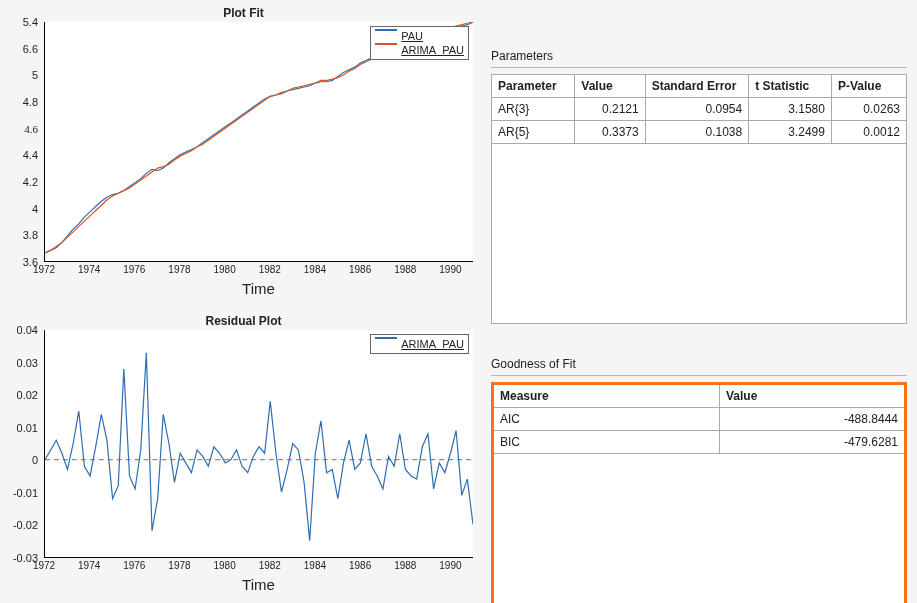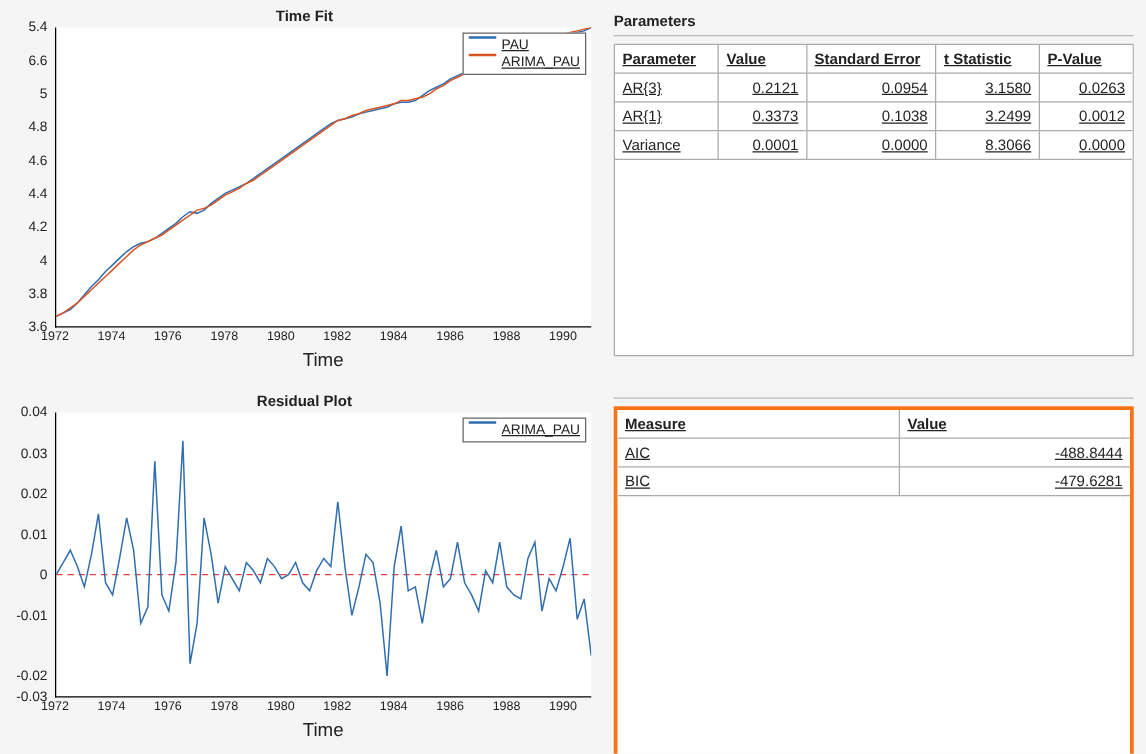--- a/index.html
+++ b/index.html
@@ -88,35 +88,35 @@
     text-decoration: underline;
   }
   .legend-line {
     width: 22px;
     height: 2px;
   }
   svg { display: block; }
 
   .right-panel { padding: 4px 2px 2px 2px; }
   .section-title {
-    font-weight: bold;
+    font-weight: normal;
     font-size: 12px;
     margin-bottom: 4px;
+    margin-top: 39px;
   }
   .hr-line {
     border: none;
     border-top: 1px solid #bbb;
     margin-bottom: 6px;
   }
   table {
     width: 100%;
     border-collapse: collapse;
     font-size: 12px;
     background: #fff;
-    text-decoration: underline;
   }
   th, td {
     border: 1px solid #aaa;
     padding: 4px 6px;
     text-align: left;
   }
   th {
     font-weight: bold;
     background: #fff;
   }
@@ -143,21 +143,21 @@
   table.inner th:first-child, table.inner td:first-child { border-left: none; }
   table.inner th:last-child, table.inner td:last-child { border-right: none; }
   table.inner tr:first-child th { border-top: none; }
 </style>
 </head>
 <body>
 
 <div class="container">
 
   <div class="panel chart-panel">
-    <div class="chart-title">Time Fit</div>
+    <div class="chart-title">Plot Fit</div>
     <div class="plot-wrapper" style="height:240px;">
       <div class="plot-area" id="plot1" style="height:240px;">
         <svg id="svg1" width="100%" height="100%" viewBox="0 0 430 240" preserveAspectRatio="none">
             <path d="M0.0,232.0 L5.7,229.3 L11.3,226.7 L17.0,221.3 L22.6,214.7 L28.3,208.0 L33.9,202.7 L39.6,196.0 L45.3,190.7 L50.9,185.3 L56.6,180.0 L62.2,176.0 L67.9,173.3 L73.6,172.0 L79.2,169.3 L84.9,165.3 L90.5,161.3 L96.2,157.3 L101.8,152.0 L107.5,148.0 L113.2,149.3 L118.8,146.7 L124.5,141.3 L130.1,137.3 L135.8,133.3 L141.4,130.7 L147.1,128.0 L152.8,125.3 L158.4,121.3 L164.1,117.3 L169.7,113.3 L175.4,109.3 L181.1,105.3 L186.7,101.3 L192.4,97.3 L198.0,93.3 L203.7,89.3 L209.3,85.3 L215.0,81.3 L220.7,77.3 L226.3,74.7 L232.0,73.3 L237.6,72.0 L243.3,69.3 L248.9,68.0 L254.6,66.7 L260.3,65.3 L265.9,64.0 L271.6,61.3 L277.2,60.0 L282.9,60.0 L288.6,58.7 L294.2,54.7 L299.9,50.7 L305.5,48.0 L311.2,45.3 L316.8,41.3 L322.5,38.7 L328.2,36.0 L333.8,33.3 L339.5,30.7 L345.1,28.0 L350.8,26.7 L356.4,24.0 L362.1,21.3 L367.8,18.7 L373.4,16.0 L379.1,14.7 L384.7,13.3 L390.4,12.0 L396.1,9.3 L401.7,6.7 L407.4,5.3 L413.0,5.3 L418.7,4.0 L424.3,2.7 L430.0,0.0 " fill="none" stroke="#2e6db0" stroke-width="1.2"></path>
             <path d="M0.0,232.0 L5.7,229.3 L11.3,225.3 L17.0,221.3 L22.6,216.0 L28.3,210.7 L33.9,205.3 L39.6,200.0 L45.3,194.7 L50.9,189.3 L56.6,184.0 L62.2,178.7 L67.9,174.7 L73.6,172.0 L79.2,169.3 L84.9,166.7 L90.5,162.7 L96.2,158.7 L101.8,154.7 L107.5,150.7 L113.2,146.7 L118.8,145.3 L124.5,142.7 L130.1,138.7 L135.8,134.7 L141.4,132.0 L147.1,129.3 L152.8,125.3 L158.4,122.7 L164.1,118.7 L169.7,114.7 L175.4,110.7 L181.1,106.7 L186.7,102.7 L192.4,98.7 L198.0,94.7 L203.7,90.7 L209.3,86.7 L215.0,82.7 L220.7,78.7 L226.3,74.7 L232.0,73.3 L237.6,70.7 L243.3,69.3 L248.9,66.7 L254.6,65.3 L260.3,64.0 L265.9,62.7 L271.6,61.3 L277.2,58.7 L282.9,58.7 L288.6,57.3 L294.2,56.0 L299.9,53.3 L305.5,49.3 L311.2,46.7 L316.8,42.7 L322.5,40.0 L328.2,37.3 L333.8,34.7 L339.5,32.0 L345.1,29.3 L350.8,26.7 L356.4,24.0 L362.1,21.3 L367.8,20.0 L373.4,17.3 L379.1,14.7 L384.7,13.3 L390.4,10.7 L396.1,9.3 L401.7,8.0 L407.4,5.3 L413.0,4.0 L418.7,2.7 L424.3,1.3 L430.0,0.0 " fill="none" stroke="#d9541f" stroke-width="1.2"></path>
           </svg>
         <div class="legend">
           <div class="legend-row">
             <div class="legend-line" style="background:#2e6db0"></div>
             <span>PAU</span>
@@ -167,21 +167,21 @@
             <span>ARIMA_PAU</span>
           </div>
         </div>
       </div>
       <div class="y-ticks" id="yticks1">
           <div class="y-tick" style="top: 100%;">3.6</div>
           <div class="y-tick" style="top: 88.8889%;">3.8</div>
           <div class="y-tick" style="top: 77.7778%;">4</div>
           <div class="y-tick" style="top: 66.6667%;">4.2</div>
           <div class="y-tick" style="top: 55.5556%;">4.4</div>
-          <div class="y-tick" style="top: 44.4444%;">4.6</div>
+          <div class="y-tick" style="top: 44.4444%; font-family: Liberation Serif, serif;">4.6</div>
           <div class="y-tick" style="top: 33.3333%;">4.8</div>
           <div class="y-tick" style="top: 22.2222%;">5</div>
           <div class="y-tick" style="top: 11.1111%;">6.6</div>
           <div class="y-tick" style="top: 0%;">5.4</div>
         </div>
       <div class="x-ticks" id="xticks1">
           <div class="x-tick" style="left: 0%;">1972</div>
           <div class="x-tick" style="left: 10.5263%;">1974</div>
           <div class="x-tick" style="left: 21.0526%;">1976</div>
           <div class="x-tick" style="left: 31.5789%;">1978</div>
@@ -212,32 +212,25 @@
         </thead>
         <tbody id="param-body">
             <tr>
               <td>AR{3}</td>
               <td class="num">0.2121</td>
               <td class="num">0.0954</td>
               <td class="num">3.1580</td>
               <td class="num">0.0263</td>
             </tr>
             <tr>
-              <td>AR{1}</td>
+              <td>AR{5}</td>
               <td class="num">0.3373</td>
               <td class="num">0.1038</td>
               <td class="num">3.2499</td>
               <td class="num">0.0012</td>
-            </tr>
-            <tr>
-              <td>Variance</td>
-              <td class="num">0.0001</td>
-              <td class="num">0.0000</td>
-              <td class="num">8.3066</td>
-              <td class="num">0.0000</td>
             </tr>
           </tbody>
       </table>
     </div>
   </div>
 
   <div class="panel chart-panel">
     <div class="chart-title">Residual Plot</div>
     <div class="plot-wrapper" style="height:228px;">
       <div class="plot-area" id="plot2" style="height:228px;">
@@ -247,21 +240,21 @@
           </svg>
         <div class="legend">
           <div class="legend-row">
             <div class="legend-line" style="background:#2e6db0"></div>
             <span>ARIMA_PAU</span>
           </div>
         </div>
       </div>
       <div class="y-ticks" id="yticks2">
           <div class="y-tick" style="top: 100%;">-0.03</div>
-          <div class="y-tick" style="top: 85.7143%; margin-top: 16px;">-0.02</div>
+          <div class="y-tick" style="top: 85.7143%;">-0.02</div>
           <div class="y-tick" style="top: 71.4286%;">-0.01</div>
           <div class="y-tick" style="top: 57.1429%;">0</div>
           <div class="y-tick" style="top: 42.8571%;">0.01</div>
           <div class="y-tick" style="top: 28.5714%;">0.02</div>
           <div class="y-tick" style="top: 14.2857%;">0.03</div>
           <div class="y-tick" style="top: 0%;">0.04</div>
         </div>
       <div class="x-ticks" id="xticks2">
           <div class="x-tick" style="left: 0%;">1972</div>
           <div class="x-tick" style="left: 10.5263%;">1974</div>
@@ -272,20 +265,21 @@
           <div class="x-tick" style="left: 63.1579%;">1984</div>
           <div class="x-tick" style="left: 73.6842%;">1986</div>
           <div class="x-tick" style="left: 84.2105%;">1988</div>
           <div class="x-tick" style="left: 94.7368%;">1990</div>
         </div>
       <div class="x-label">Time</div>
     </div>
   </div>
 
   <div class="panel right-panel">
+    <div class="section-title">Goodness of Fit</div>
     <hr class="hr-line">
     <div class="table-container-small">
       <table class="inner">
         <thead>
           <tr>
             <th style="width:55%">Measure</th>
             <th>Value</th>
           </tr>
         </thead>
         <tbody id="good-body">

